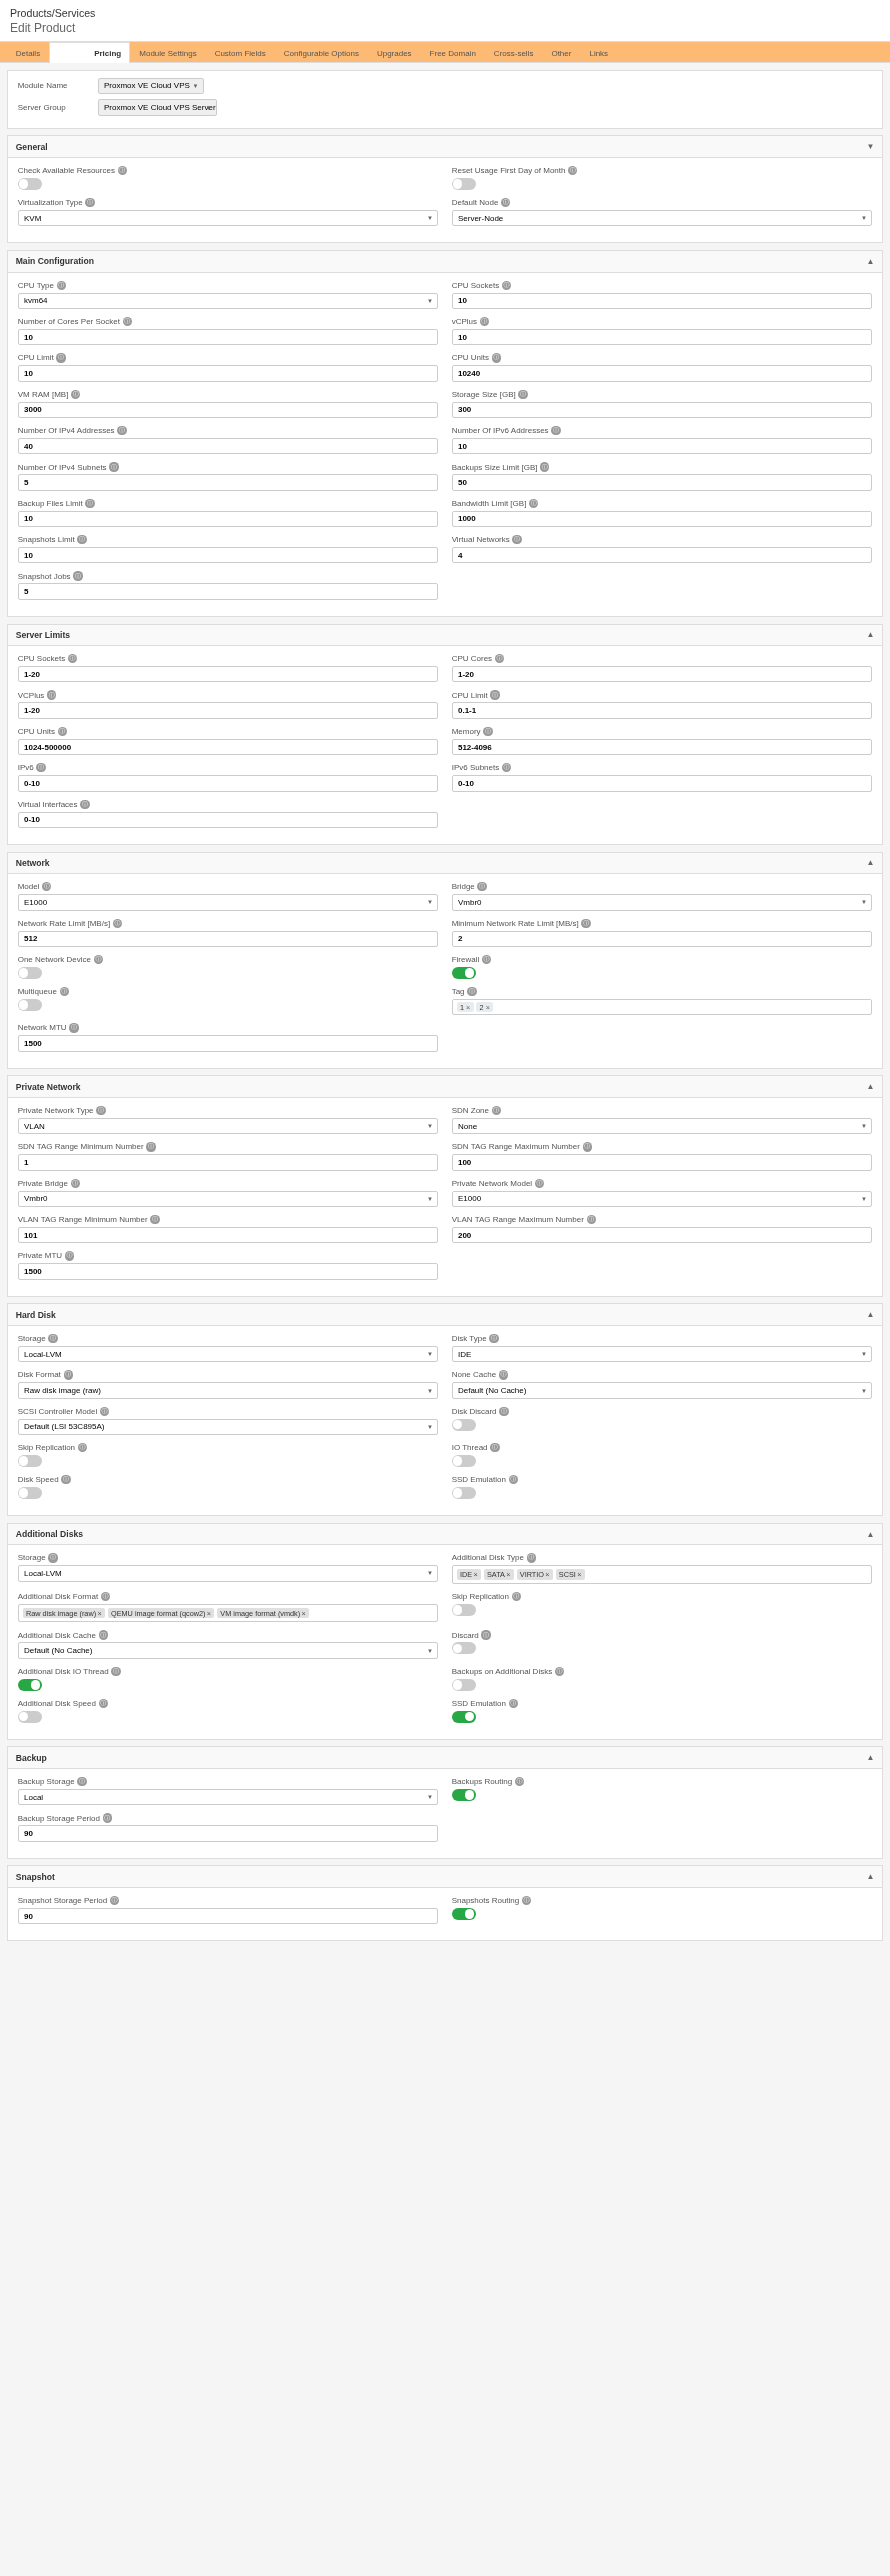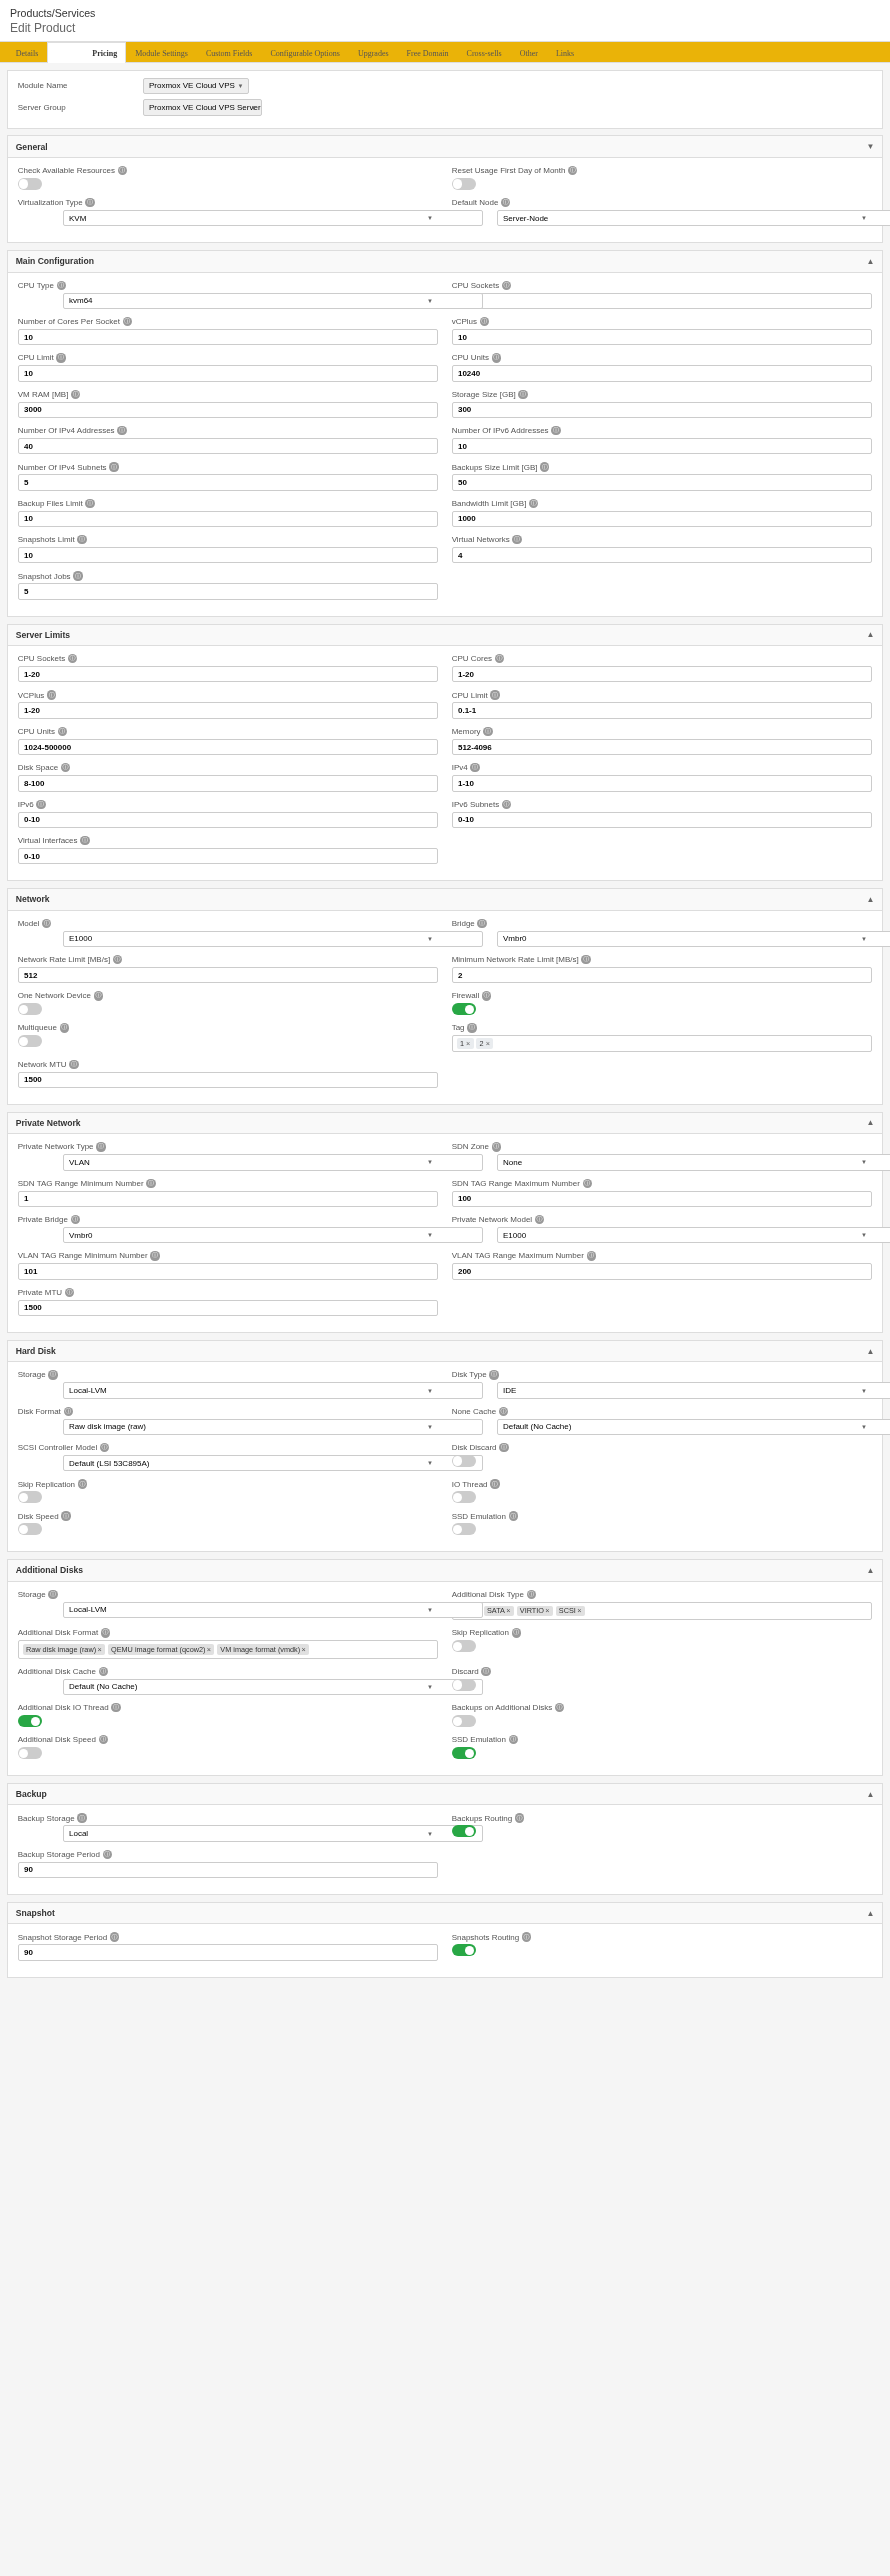--- a/index.html
+++ b/index.html
@@ -1,39 +1,39 @@
 <!DOCTYPE html>
 <html style="font-size:10.6px"><head>
   <meta charset="utf-8">
   <style>
     * { box-sizing: border-box; margin: 0; padding: 0; }
     body { font-family: Arial, sans-serif; font-size: 8.6px; color: #333; background: #f5f5f5; }
     .page-header { padding: 6.7px 10px; background: #fff; border-bottom: 0.7px solid #ddd; }
     .page-title { font-size: 10.6px; color: #333; margin-bottom: 2px; }
     .page-subtitle { font-size: 12px; color: #666; }
-    .tabs-bar { background: #eab308; border-bottom: 0.7px solid #ddd; padding: 0 6.7px; display: flex; align-items: flex-start; font-family: Liberation Serif, serif; }
+    .tabs-bar { background: #fdba74; border-bottom: 0.7px solid #ddd; padding: 0 6.7px; display: flex; align-items: flex-start; }
     .tab { padding: 5.3px 8px; cursor: pointer; font-size: 8px; border: 0.7px solid transparent; border-bottom: none; margin-bottom: -0.7px; color: #555; }
     .tab.active { background: #fff; border-color: #ddd; border-bottom-color: #fff; color: #333; font-weight: bold; }
     .content-area { padding: 6.7px; }
     .module-config { background: #fff; border: 0.7px solid #ddd; padding: 6.7px 10px; margin-bottom: 6.7px; }
     .module-row { display: flex; align-items: center; margin-bottom: 5.3px; }
     .module-label { width: 80px; font-size: 8px; color: #555; }
     .module-select { padding: 2.7px 5.3px; border: 0.7px solid #ccc; border-radius: 2px; font-size: 8px; min-width: 106px; }
     .section { background: #fff; border: 0.7px solid #ddd; margin-bottom: 6.7px; }
     .section-header { padding: 5.3px 8px; background: #f9f9f9; border-bottom: 0.7px solid #ddd; display: flex; justify-content: space-between; align-items: center; cursor: pointer; }
     .section-title { font-size: 8.6px; font-weight: bold; color: #333; }
     .section-body { padding: 8px 10px; }
     .form-row { display: flex; gap: 13.3px; margin-bottom: 8px; }
     .form-group { flex: 1; }
     .field-label { font-size: 8px; color: #555; margin-bottom: 2.7px; display: flex; align-items: center; gap: 2.7px; }
     .info-icon { display: inline-flex; align-items: center; justify-content: center; width: 9.3px; height: 9.3px; border-radius: 50%; background: #999; color: #fff; font-size: 6px; cursor: pointer; }
     .field-input { width: 100%; padding: 2.7px 5.3px; border: 0.7px solid #ccc; border-radius: 2px; font-size: 8px; font-weight: bold; }
     .field-select { width: 100%; padding: 2.7px 5.3px; border: 0.7px solid #ccc; border-radius: 2px; font-size: 8px; background: #fff; }
     .field-select-with-arrow { position: relative; }
-    .field-select-with-arrow select { appearance: none; -webkit-appearance: none; padding-right: 0; margin-left: 45px; }
+    .field-select-with-arrow select { appearance: none; -webkit-appearance: none; padding-right: 0; }
     .field-select-with-arrow::after { content: '▼'; position: absolute; right: 5.3px; top: 50%; transform: translateY(-50%); font-size: 6px; color: #666; pointer-events: none; }
     .toggle-wrapper { display: flex; align-items: center; }
     .toggle { position: relative; display: inline-block; width: 24px; height: 12px; }
     .toggle input { opacity: 0; width: 0; height: 0; }
     .toggle-slider { position: absolute; cursor: pointer; top: 0; left: 0; right: 0; bottom: 0; background: #ccc; border-radius: 12px; transition: 0.3s; }
     .toggle-slider:before { position: absolute; content: ""; height: 9.3px; width: 9.3px; left: 1.3px; bottom: 1.3px; background: white; border-radius: 50%; transition: 0.3s; }
     .toggle input:checked + .toggle-slider { background: #007bff; }
     .toggle input:checked + .toggle-slider.green { background: #28a745; }
     .toggle input:checked + .toggle-slider:before { transform: translateX(12px); }
     .tags-input { display: flex; align-items: center; gap: 2.7px; border: 0.7px solid #ccc; border-radius: 2px; padding: 2px 4px; background: #fff; flex-wrap: wrap; }
@@ -348,36 +348,20 @@
           <div class="field-label">
             <span>Memory</span>
             <span class="info-icon">ⓘ</span>
           </div>
           <input class="field-input" type="text" value="512-4096" style="">
         </div>
       </div>
       <div class="form-row">
         <div class="form-group">
           <div class="field-label">
-            <span>Disk Space</span>
-            <span class="info-icon">ⓘ</span>
-          </div>
-          <input class="field-input" type="text" value="8-100" style="">
-        </div>
-        <div class="form-group">
-          <div class="field-label">
-            <span>IPv4</span>
-            <span class="info-icon">ⓘ</span>
-          </div>
-          <input class="field-input" type="text" value="1-10" style="">
-        </div>
-      </div>
-      <div class="form-row">
-        <div class="form-group">
-          <div class="field-label">
             <span>IPv6</span>
             <span class="info-icon">ⓘ</span>
           </div>
           <input class="field-input" type="text" value="0-10" style="">
         </div>
         <div class="form-group">
           <div class="field-label">
             <span>IPv6 Subnets</span>
             <span class="info-icon">ⓘ</span>
           </div>

